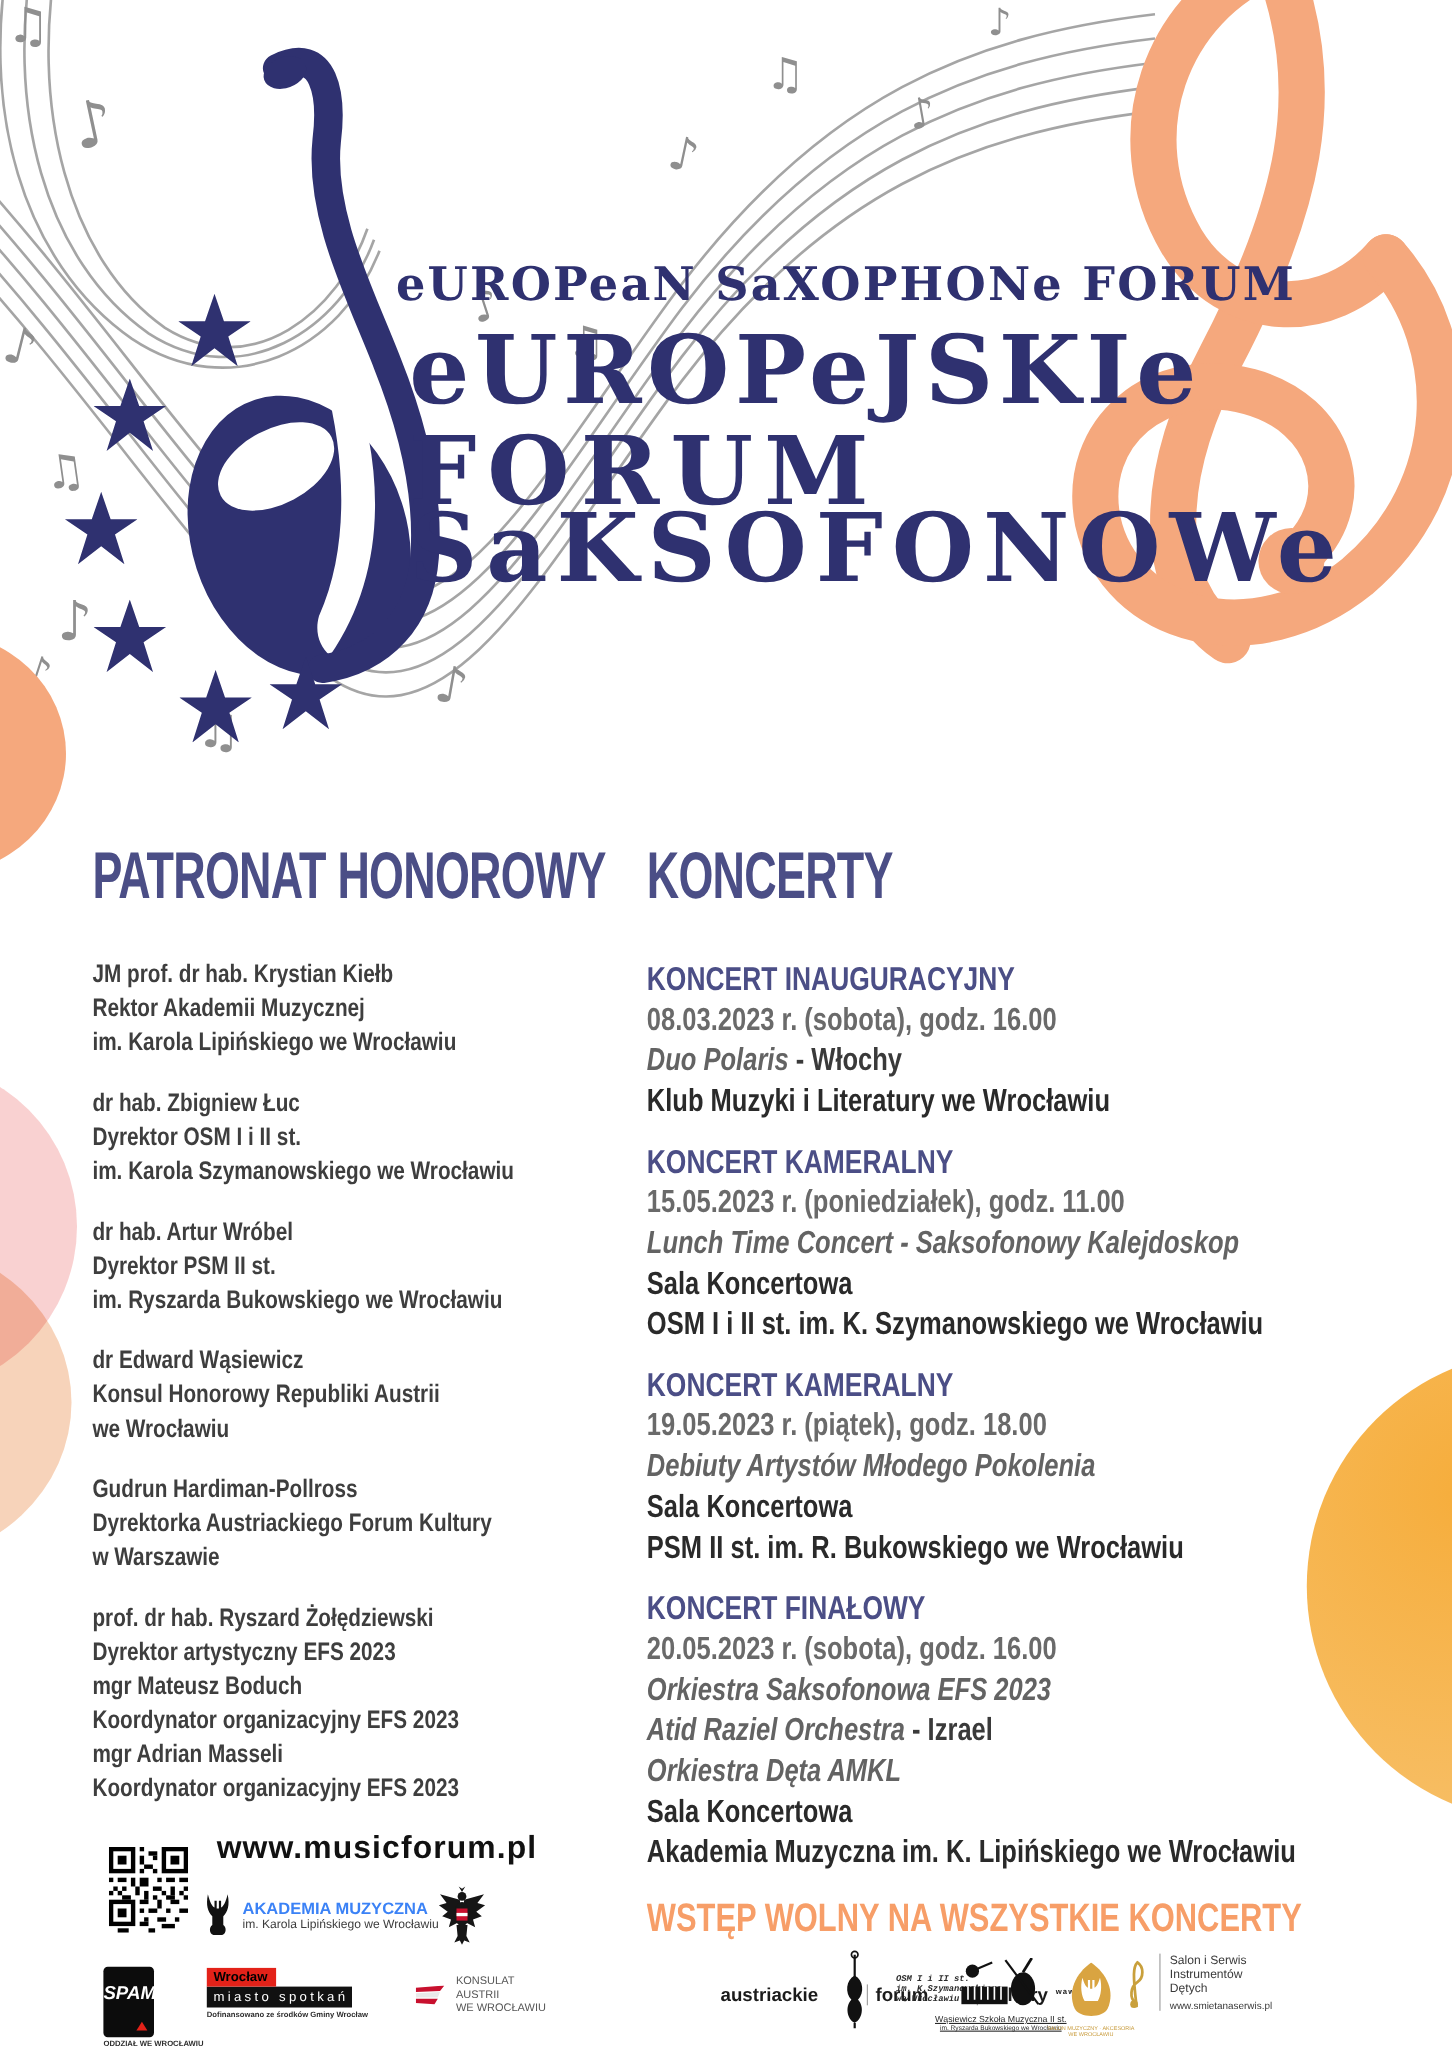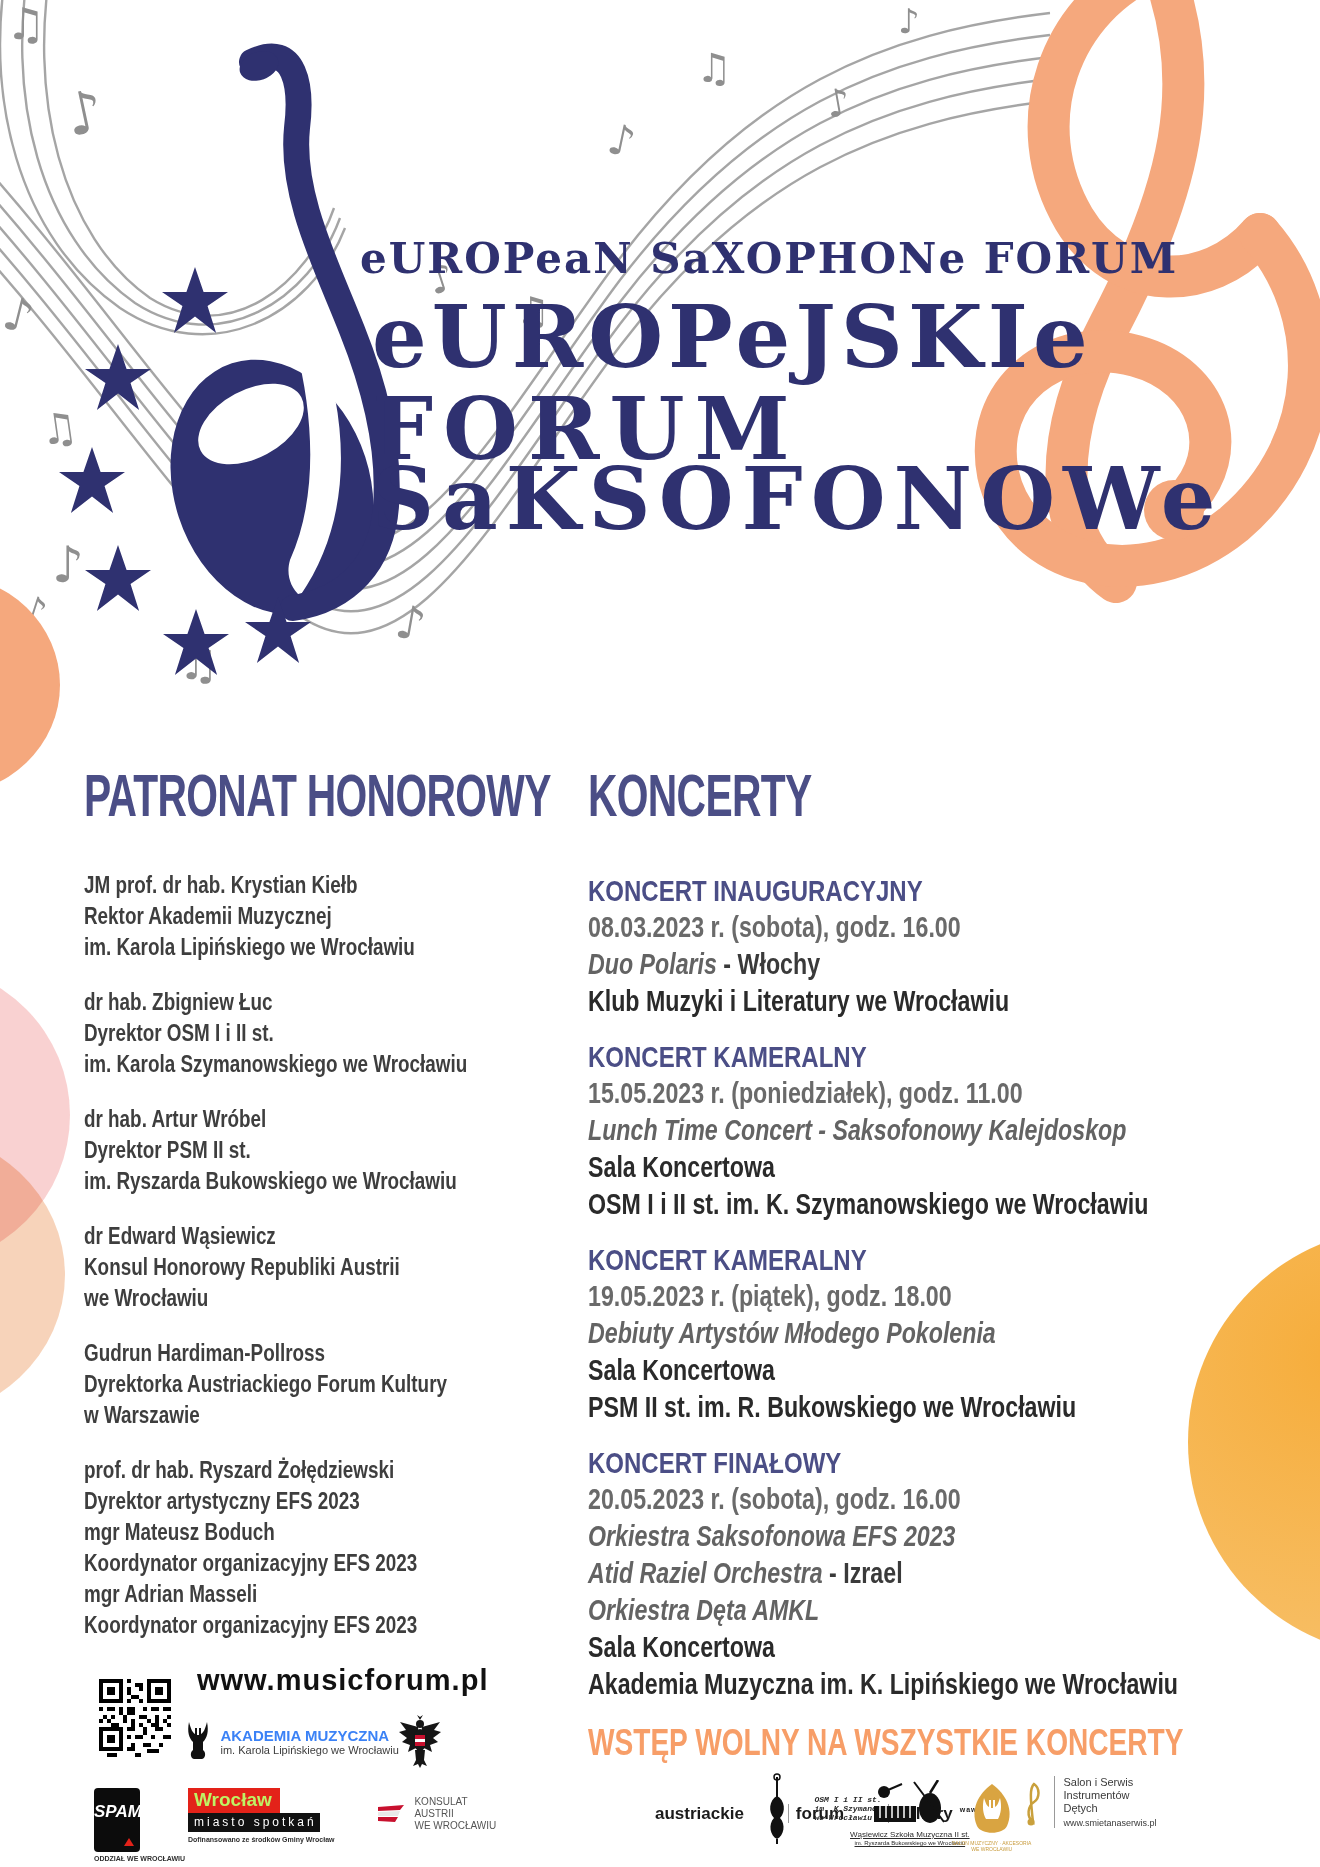--- a/index.html
+++ b/index.html
@@ -46,21 +46,21 @@
 
   
   .website{position:absolute;left:197px;top:1664px;font-size:29px;font-weight:bold;color:#111;
            letter-spacing:1px;white-space:nowrap;}
   .qr{position:absolute;left:99px;top:1679px;}
   .lg{position:absolute;white-space:nowrap;}
   .lgtext{display:inline-block;vertical-align:middle;}
   .akad .l1{font-size:15px;font-weight:bold;color:#3b82f6;}
   .akad .l2{font-size:11px;color:#3c3c3c;}
   .cap{font-size:7px;font-weight:bold;color:#2e2e2e;}
-  .wroc .red{background:#E32219;color:#bef264;font-weight:bold;font-size:19px;padding:1px 8px 2px 6px;display:inline-block;}
+  .wroc .red{background:#E32219;color:#000000;font-weight:bold;font-size:12px;padding:1px 8px 2px 6px;display:inline-block;}
   .wroc .blk{background:#111;color:#fff;font-size:12px;letter-spacing:3px;padding:2px 8px 3px 6px;display:block;width:118px;}
   .kons .l{font-size:10px;color:#555;line-height:12px;}
   .afk{font-size:17px;font-weight:bold;color:#1b1b1b;}
   .afk span{border-left:1px solid #9a9a9a;padding:0 7px;margin-left:37px;}
   .afk span:first-child{border-left:none;padding-left:0;}
   .afk sup{font-size:7px;letter-spacing:1px;}
   .tiny{font-size:8px;color:#2a2a2a;line-height:9px;}
   .salon .l{font-size:11px;color:#3a3a3a;line-height:13px;}
   .salon .c{font-size:9px;color:#3a3a3a;margin-top:3px;}
   .goldcap{font-size:5px;color:#C89B3C;line-height:6px;}

